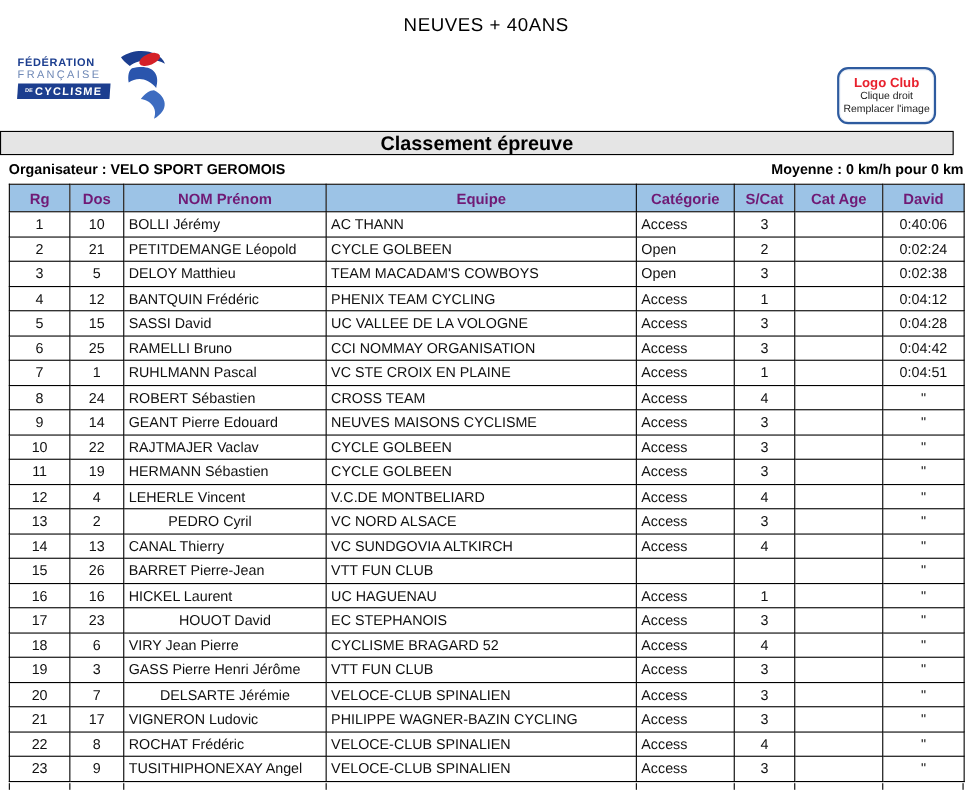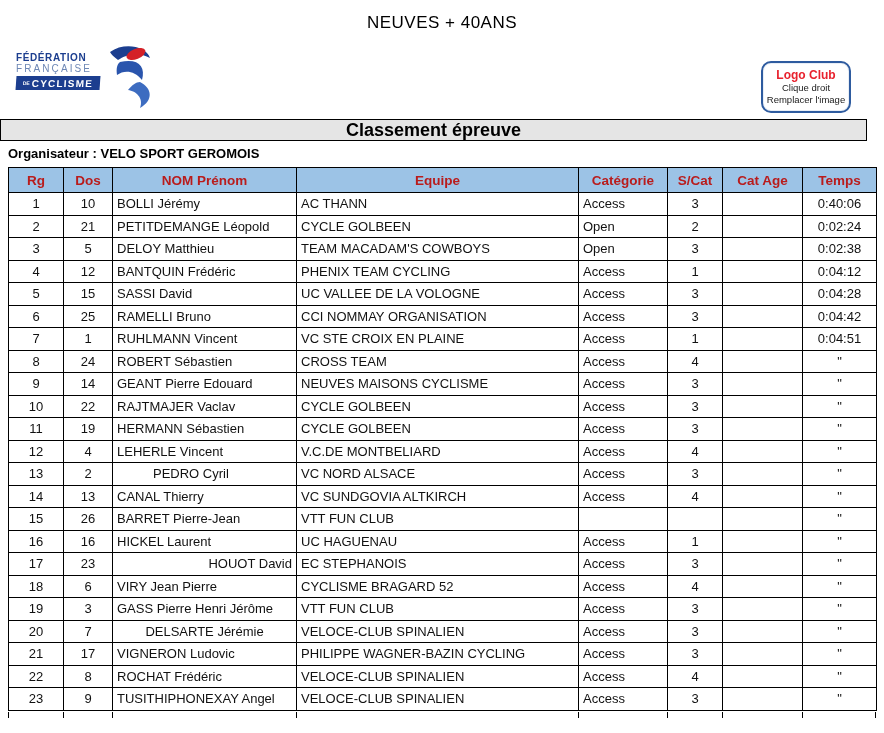--- a/index.html
+++ b/index.html
@@ -47,21 +47,21 @@
   }
   
   table.results{
     position:absolute;left:8px;top:167px;
     border-collapse:collapse;table-layout:fixed;width:868px;
   }
   table.results th,table.results td{
     border:1px solid #000;overflow:hidden;white-space:nowrap;
   }
   table.results th{
-    background:#9cc3e6;color:#b91c1c;font-size:13.5px;font-weight:bold;
+    background:#9cc3e6;color:#701a75;font-size:13.5px;font-weight:bold;
     height:24px;text-align:center;padding:0 2px;
   }
   table.results td{
     font-size:13px;color:#111;height:21.5px;padding:0 4px;
   }
   .stub{position:absolute;width:1px;height:6px;background:#000;}
 </style>
 </head>
 <body>
 
@@ -89,20 +89,21 @@
   <div class="logo-club">
     <div class="logo-club-title">Logo Club</div>
     <div class="logo-club-line">Clique droit</div>
     <div class="logo-club-line">Remplacer l'image</div>
   </div>
 
   <div class="section-box">Classement épreuve</div>
 
   <div class="org-line">
     <span>Organisateur : VELO SPORT GEROMOIS</span>
+    <span>Moyenne : 0 km/h pour 0 km</span>
   </div>
 
   <table class="results">
     <colgroup>
       <col style="width:55px">
         <col style="width:49px">
         <col style="width:184px">
         <col style="width:282px">
       <col style="width:89px">
         <col style="width:55px">
@@ -111,21 +112,21 @@
     </colgroup>
     <thead>
       <tr>
           <th>Rg</th>
           <th>Dos</th>
           <th>NOM Prénom</th>
           <th>Equipe</th>
           <th>Catégorie</th>
           <th>S/Cat</th>
           <th>Cat Age</th>
-          <th>Temps</th>
+          <th>David</th>
         </tr>
     </thead>
     <tbody>
         <tr>
           <td style="text-align: center;">1</td>
           <td style="text-align: center;">10</td>
           <td style="text-align: left;">BOLLI Jérémy</td>
           <td style="text-align: left;">AC THANN</td>
           <td style="text-align: left;">Access</td>
           <td style="text-align: center;">3</td>
@@ -178,21 +179,21 @@
           <td style="text-align: left;">RAMELLI Bruno</td>
           <td style="text-align: left;">CCI NOMMAY ORGANISATION</td>
           <td style="text-align: left;">Access</td>
           <td style="text-align: center;">3</td>
           <td style="text-align: center;"></td>
           <td style="text-align: center;">0:04:42</td>
         </tr>
         <tr>
           <td style="text-align: center;">7</td>
           <td style="text-align: center;">1</td>
-          <td style="text-align: left;">RUHLMANN Vincent</td>
+          <td style="text-align: left;">RUHLMANN Pascal</td>
           <td style="text-align: left;">VC STE CROIX EN PLAINE</td>
           <td style="text-align: left;">Access</td>
           <td style="text-align: center;">1</td>
           <td style="text-align: center;"></td>
           <td style="text-align: center;">0:04:51</td>
         </tr>
         <tr>
           <td style="text-align: center;">8</td>
           <td style="text-align: center;">24</td>
           <td style="text-align: left;">ROBERT Sébastien</td>
@@ -278,21 +279,21 @@
           <td style="text-align: left;">HICKEL Laurent</td>
           <td style="text-align: left;">UC HAGUENAU</td>
           <td style="text-align: left;">Access</td>
           <td style="text-align: center;">1</td>
           <td style="text-align: center;"></td>
           <td style="text-align: center;">"</td>
         </tr>
         <tr>
           <td style="text-align: center;">17</td>
           <td style="text-align: center;">23</td>
-          <td style="text-align: right;">HOUOT David</td>
+          <td style="text-align: center;">HOUOT David</td>
           <td style="text-align: left;">EC STEPHANOIS</td>
           <td style="text-align: left;">Access</td>
           <td style="text-align: center;">3</td>
           <td style="text-align: center;"></td>
           <td style="text-align: center;">"</td>
         </tr>
         <tr>
           <td style="text-align: center;">18</td>
           <td style="text-align: center;">6</td>
           <td style="text-align: left;">VIRY Jean Pierre</td>

